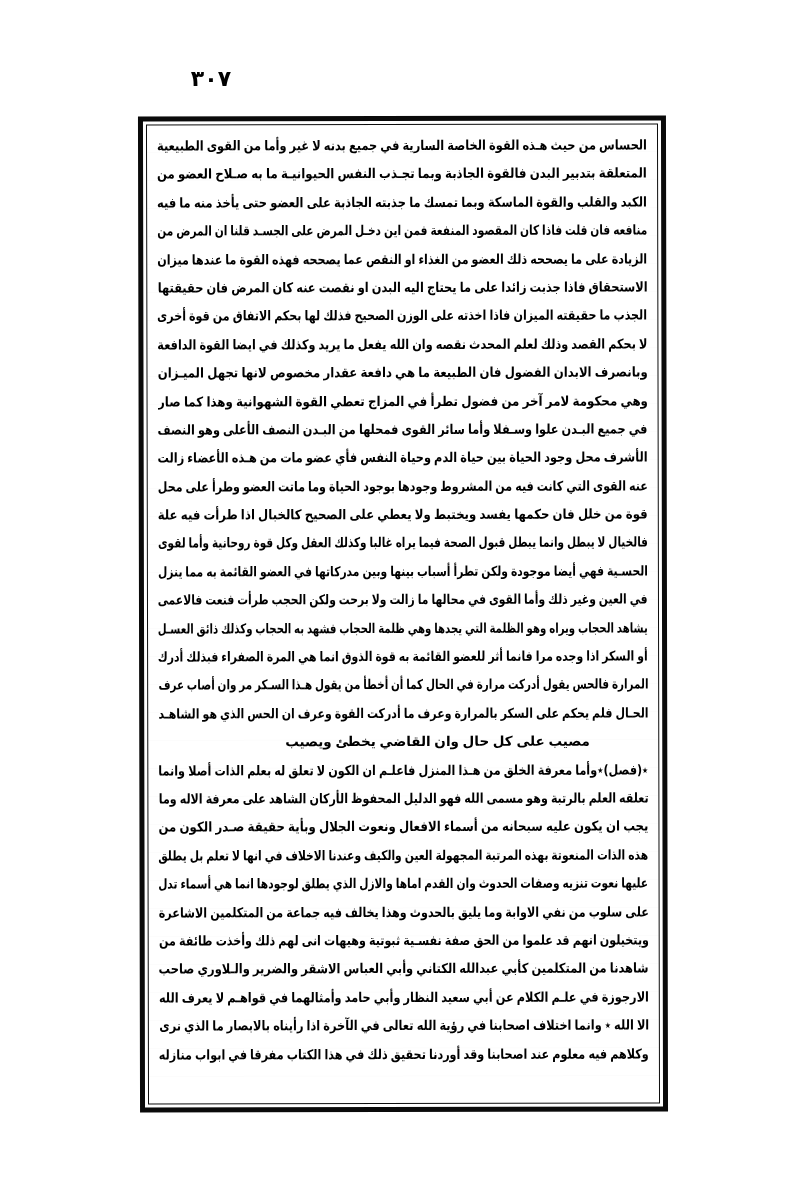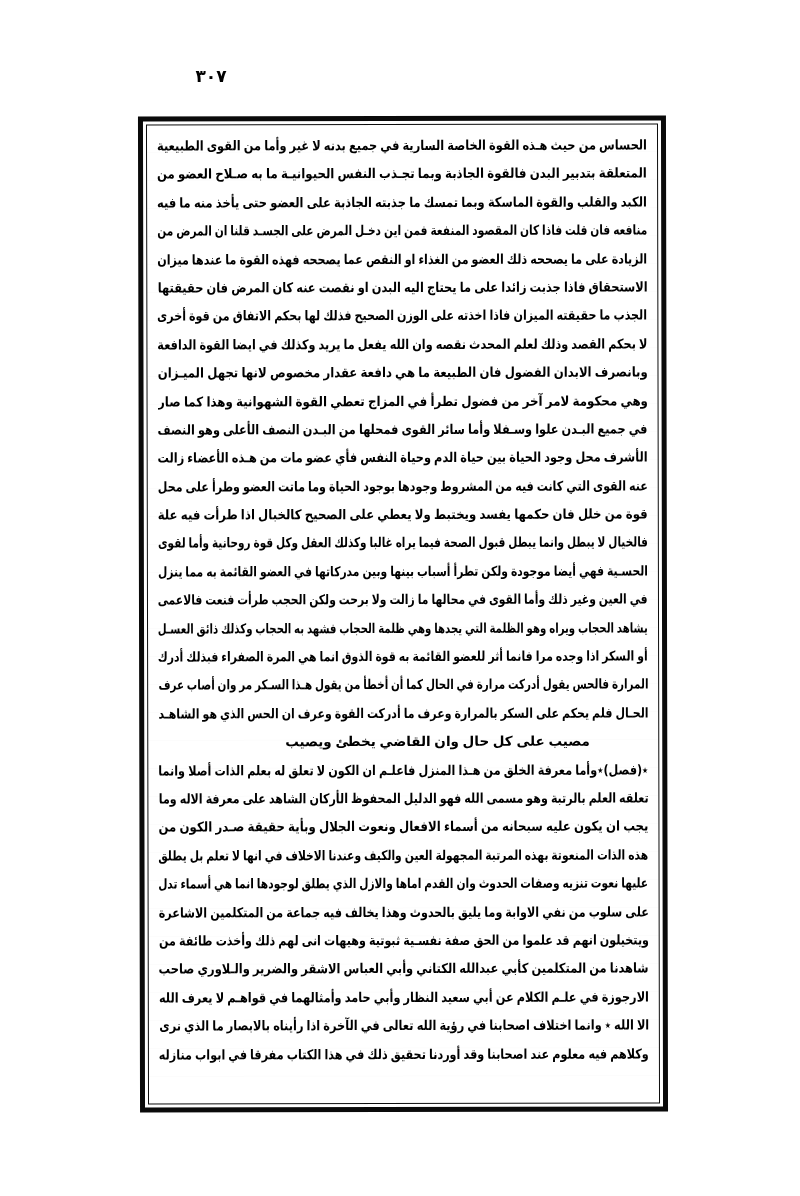--- a/index.html
+++ b/index.html
@@ -24,21 +24,21 @@
   }
 
   
   #folio {
     position: absolute;
     top: 68px;
     left: 176px;
     width: 70px;
     text-align: center;
     font-family: "DejaVu Sans", sans-serif;
-    font-size: 17px;
+    font-size: 22px;
     font-weight: 700;
     letter-spacing: 1px;
     color: #000;
     direction: rtl;
     line-height: 1;
   }
 
   
   #frame-outer {
     position: absolute;

